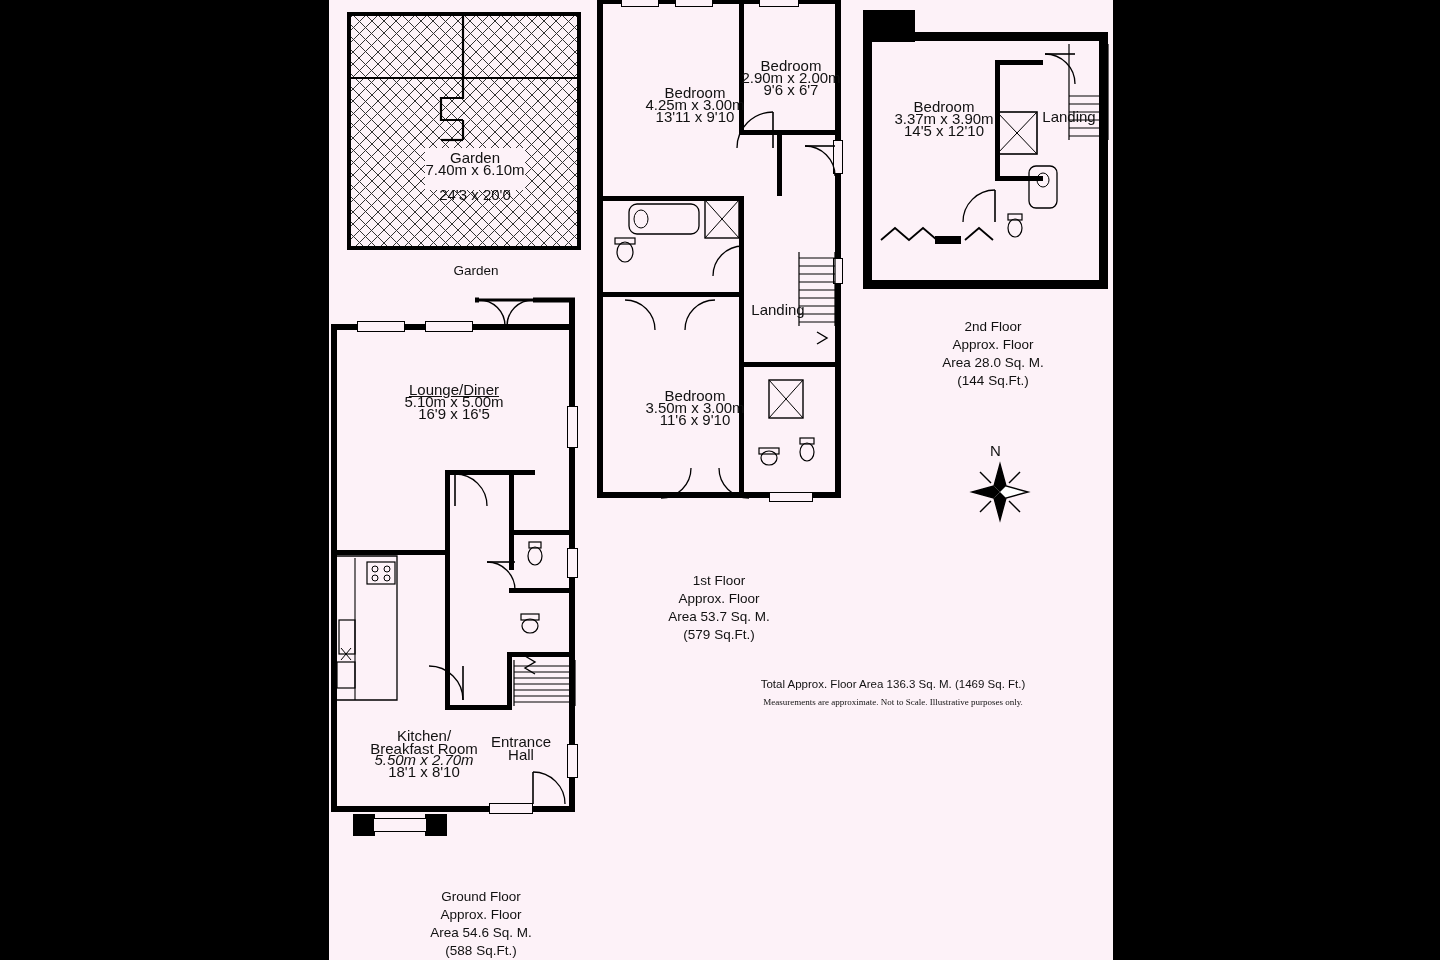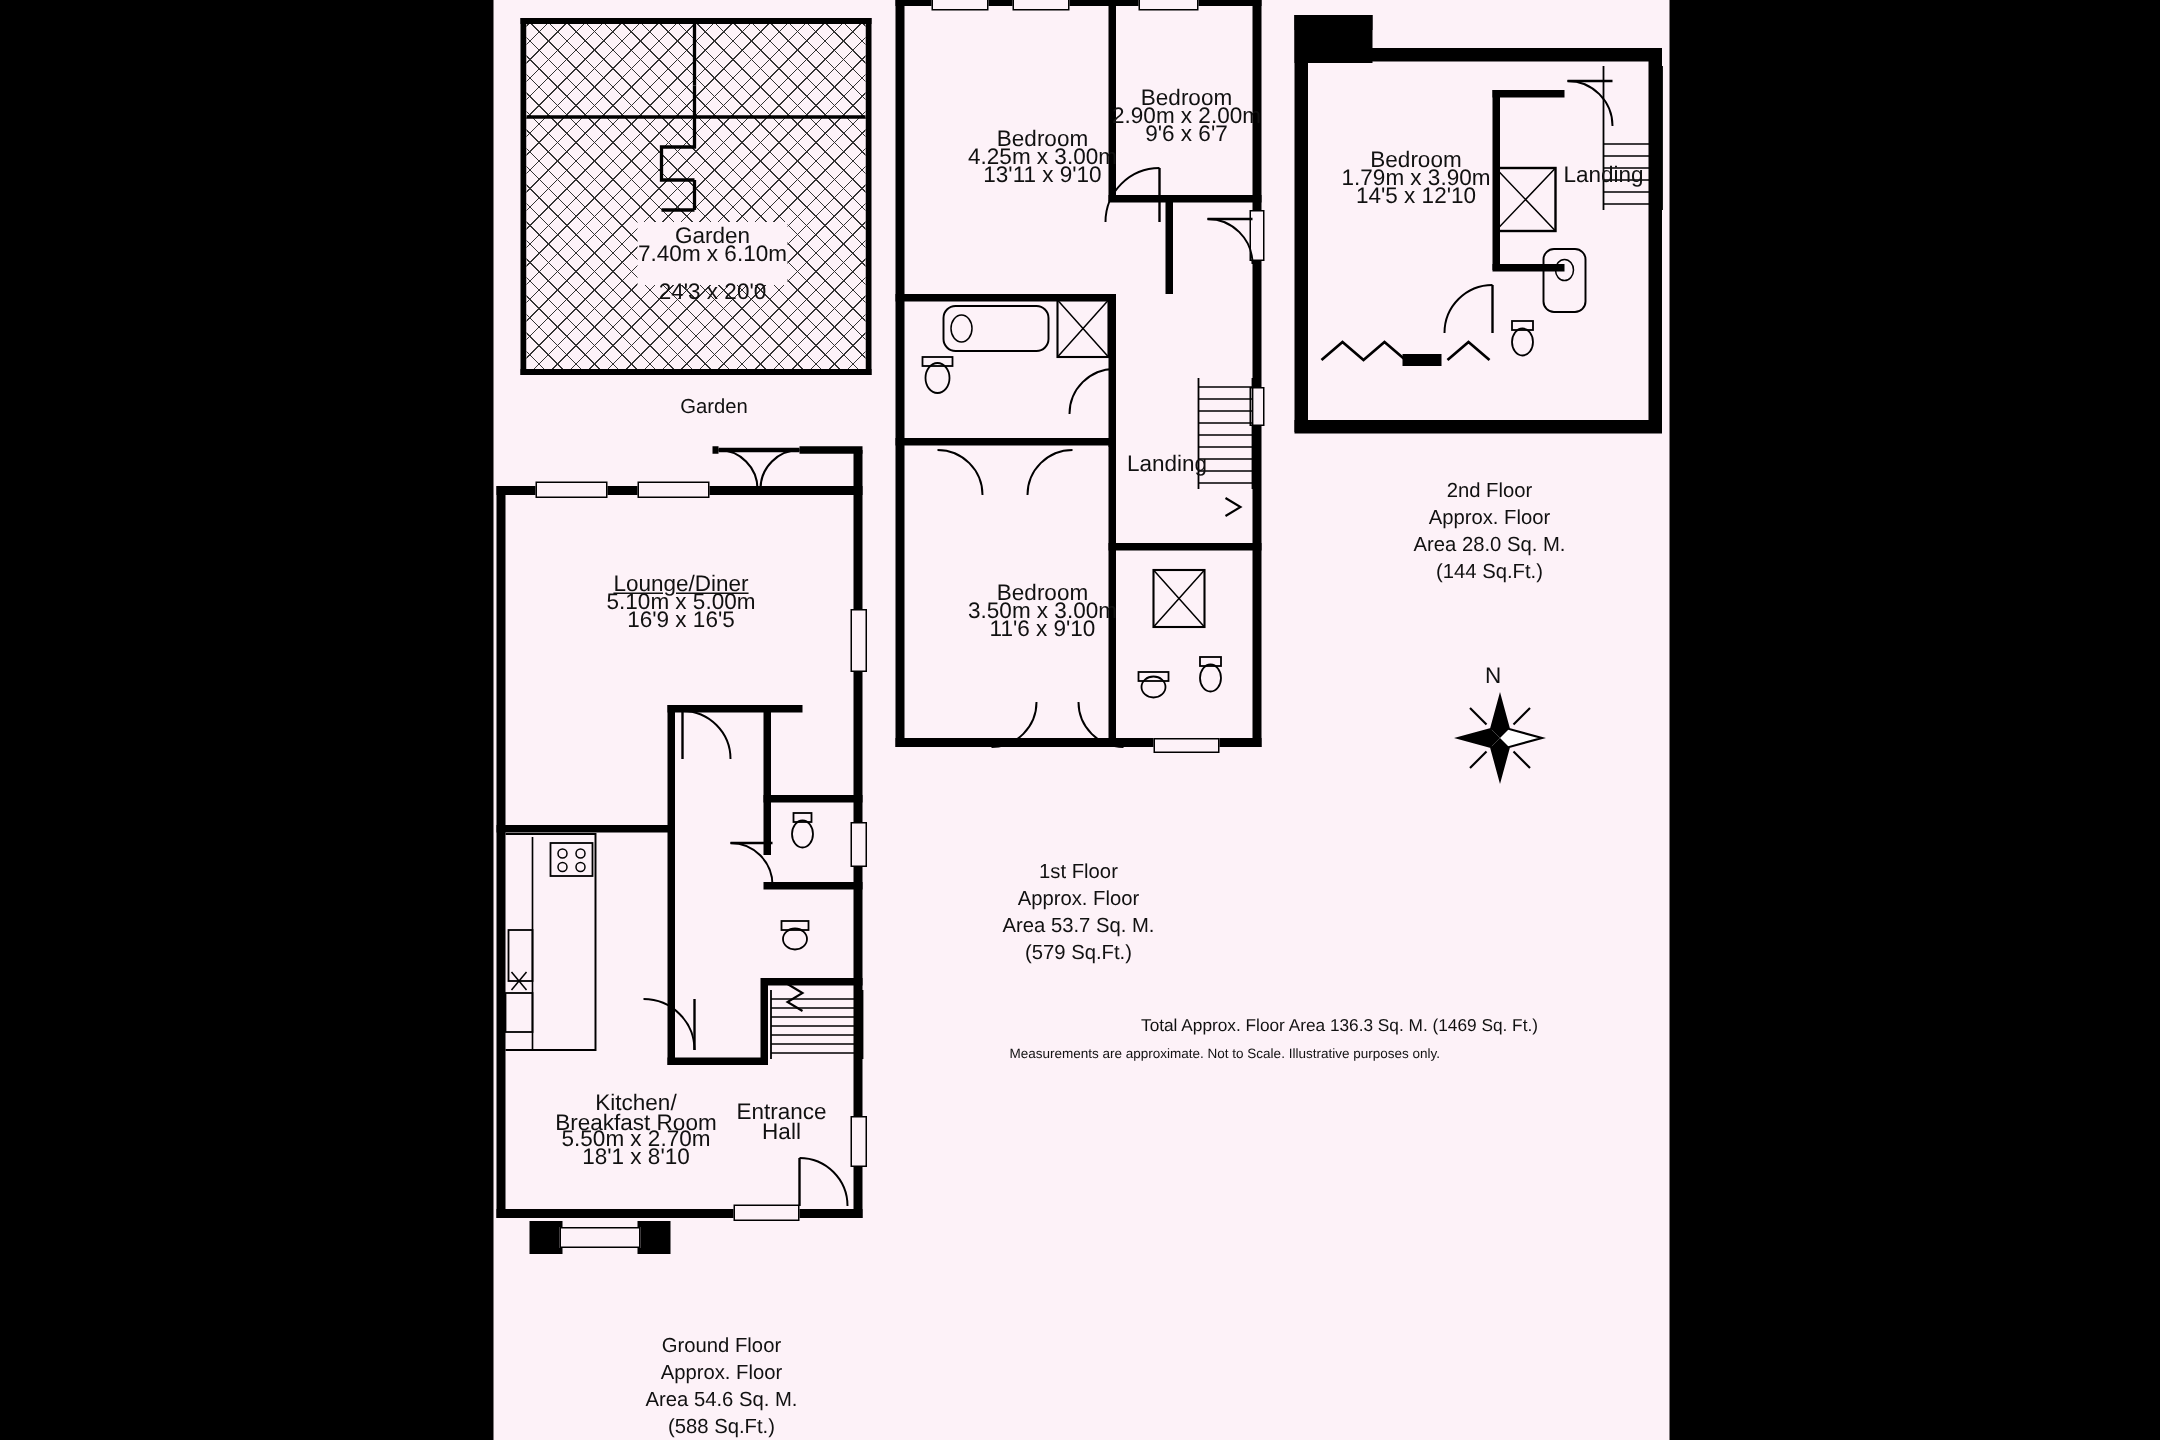--- a/index.html
+++ b/index.html
@@ -81,22 +81,23 @@
     position: absolute;
     font-size: 11.5px;
     color: #111;
     text-align: center;
     white-space: nowrap;
   }
   .footer-sub {
     position: absolute;
     font-size: 9px;
     color: #111;
-    text-align: left;
+    text-align: center;
     white-space: nowrap;
+    font-family: Liberation Serif, serif;
   }
 </style>
 </head>
 <body>
 
 <div id="stage">
   <div id="plan">
 
     <div>
       <div class="wall" style="left:18px; top:12px; width:234px; height:4px;"></div>
@@ -198,21 +199,21 @@
         <path d="M 185 666 L 246 666 M 185 672 L 246 672 M 185 678 L 246 678 M 185 684 L 246 684 M 185 690 L 246 690 M 185 696 L 246 696 M 185 702 L 246 702" stroke="#000" stroke-width="1" fill="none"></path>
         <path d="M 196 656 L 206 662 L 196 668 L 206 674" stroke="#000" stroke-width="1.4" fill="none"></path>
       </svg>
 
       <div class="lbl" style="left:60px; top:384px; width:130px;text-decoration:underline;">Lounge/Diner</div>
       <div class="lbl" style="left:60px; top:396px; width:130px;">5.10m x 5.00m</div>
       <div class="lbl" style="left:60px; top:408px; width:130px;">16'9 x 16'5</div>
 
       <div class="lbl" style="left:30px; top:730px; width:130px;">Kitchen/
 Breakfast Room</div>
-      <div class="lbl" style="left:30px; top:754px; width:130px;">5.50m x 2.70m</div>
+      <div class="lbl" style="left:30px; top:754px; width:130px;font-style:italic;">5.50m x 2.70m</div>
       <div class="lbl" style="left:30px; top:766px; width:130px;">18'1 x 8'10</div>
 
       <div class="lbl" style="left:152px; top:736px; width:80px;">Entrance
 Hall</div>
 
       <div class="caption" style="left:22px; top:888px; width:260px;">Ground Floor
 Approx. Floor
 Area 54.6 Sq. M.
 (588 Sq.Ft.)</div>
     </div>
@@ -329,21 +330,21 @@
         <ellipse cx="714" cy="180" rx="6" ry="7" stroke="#000" stroke-width="1" fill="none"></ellipse>
 
         <ellipse cx="686" cy="228" rx="7" ry="9" stroke="#000" stroke-width="1.2" fill="none"></ellipse>
         <rect x="679" y="214" width="14" height="6" stroke="#000" stroke-width="1.2" fill="none"></rect>
 
         <path d="M 740 44 L 740 140 M 779 44 L 779 140" stroke="#000" stroke-width="1.2" fill="none"></path>
         <path d="M 740 96 L 779 96 M 740 104 L 779 104 M 740 112 L 779 112 M 740 120 L 779 120 M 740 128 L 779 128 M 740 136 L 779 136" stroke="#000" stroke-width="1" fill="none"></path>
       </svg>
 
       <div class="lbl" style="left:552px; top:101px; width:126px;">Bedroom</div>
-      <div class="lbl" style="left:552px; top:113px; width:126px;">1.79m x 3.90m</div>
+      <div class="lbl" style="left:552px; top:113px; width:126px;">3.37m x 3.90m</div>
       <div class="lbl" style="left:552px; top:125px; width:126px;">14'5 x 12'10</div>
 
       <div class="lbl" style="left:708px; top:111px; width:64px;">Landing</div>
 
       <div class="caption" style="left:544px; top:318px; width:240px;">2nd Floor
 Approx. Floor
 Area 28.0 Sq. M.
 (144 Sq.Ft.)</div>
     </div>
 

